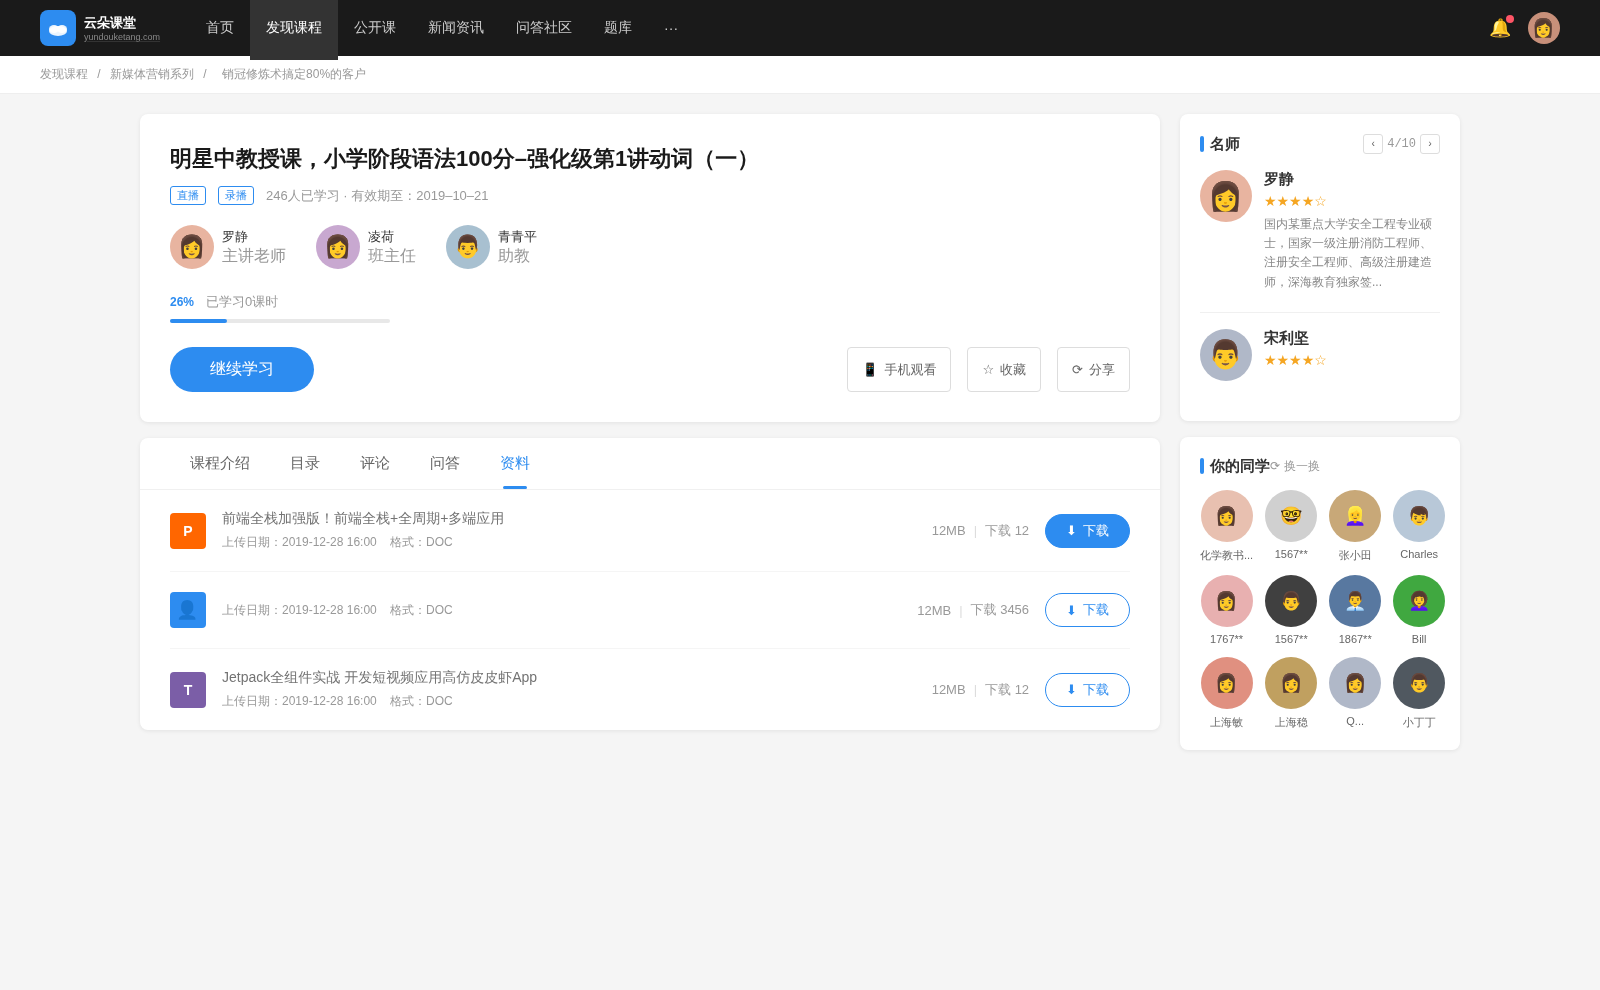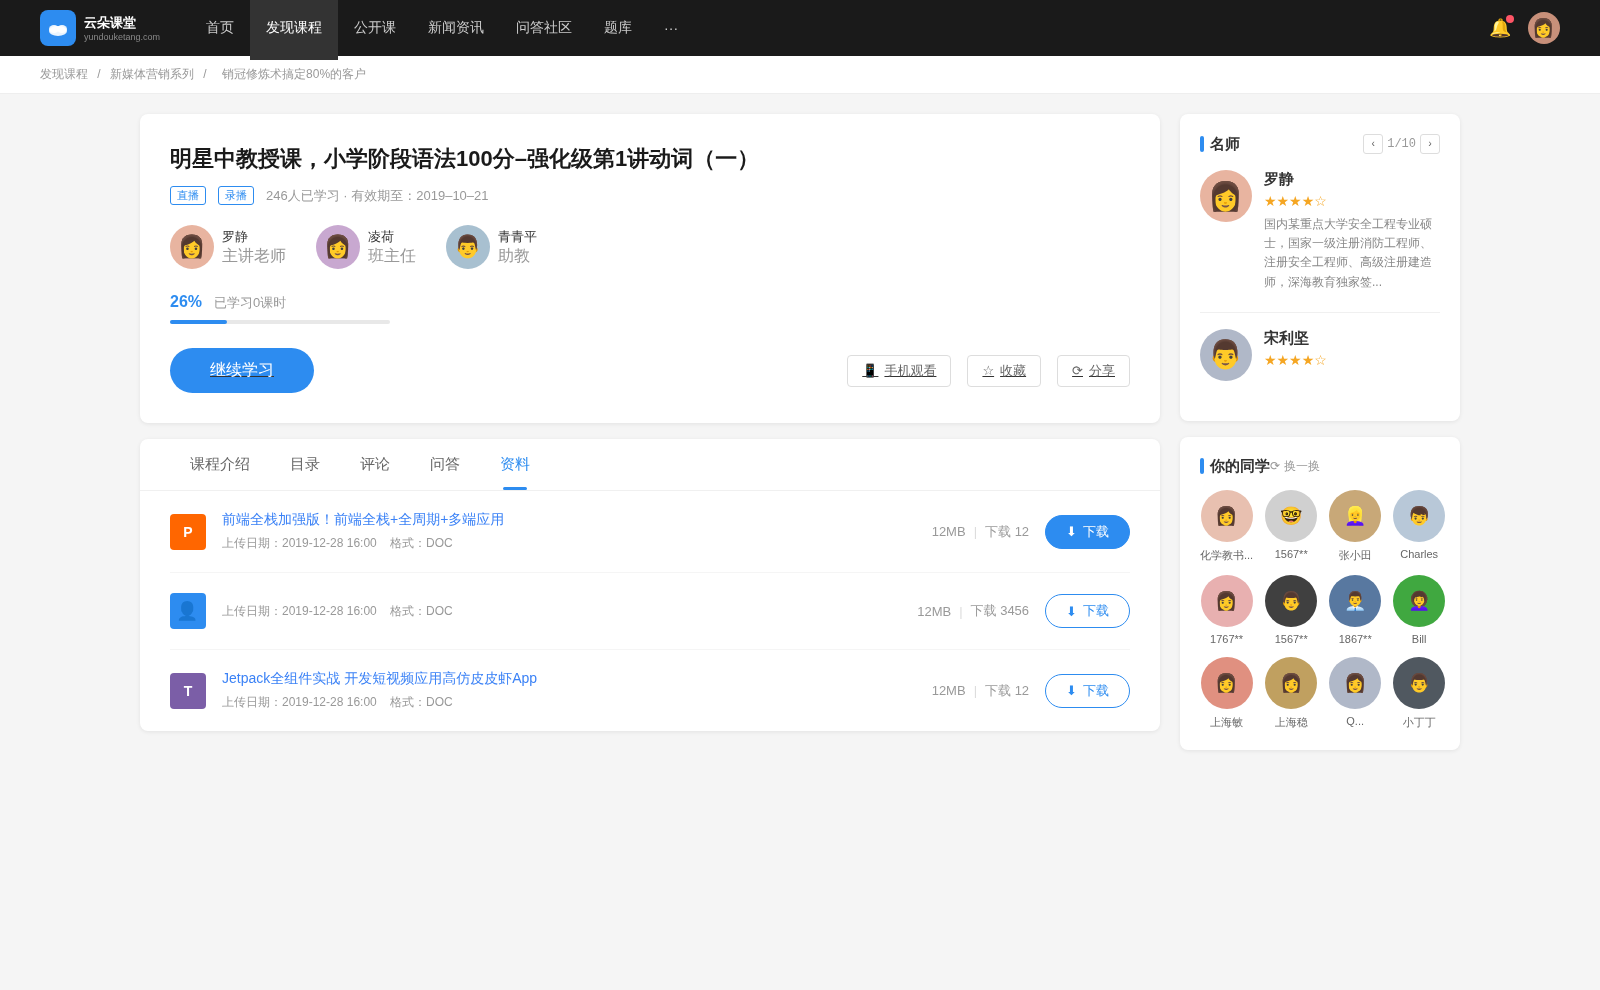--- a/index.html
+++ b/index.html
@@ -1,20 +1,20 @@
 <!DOCTYPE html>
 <html><head>
   <meta charset="utf-8">
   <style>
     * { box-sizing: border-box; margin: 0; padding: 0; }
     body { font-family: -apple-system, BlinkMacSystemFont, 'PingFang SC', 'Microsoft YaHei', sans-serif; background: #f5f5f5; font-size: 14px; color: #333; }
 
     
     .navbar { background: #1a1a1a; height: 56px; display: flex; align-items: center; padding: 0 40px; gap: 0; }
-    .navbar-logo { display: flex; align-items: center; margin-right: 30px; }
+    .navbar-logo { display: flex; align-items: center; margin-right: 30px; text-decoration: underline; }
     .logo-box { background: #2d8cf0; border-radius: 8px; width: 36px; height: 36px; display: flex; align-items: center; justify-content: center; }
     .nav-items { display: flex; align-items: center; gap: 0; flex: 1; }
     .nav-item { color: #ccc; padding: 0 16px; height: 64px; display: flex; align-items: center; font-size: 14px; cursor: pointer; transition: color 0.2s; }
     .nav-item.active { background: #333; color: white; }
     .nav-right { display: flex; align-items: center; gap: 16px; margin-left: auto; }
     .bell-icon { color: #ccc; font-size: 18px; position: relative; cursor: pointer; }
     .bell-dot { width: 8px; height: 8px; background: #f56; border-radius: 50%; position: absolute; top: -2px; right: -2px; }
     .avatar-nav { width: 32px; height: 32px; border-radius: 50%; background: #c8a; cursor: pointer; overflow: hidden; display: flex; align-items: center; justify-content: center; }
 
     
@@ -37,48 +37,48 @@
     .badge.record { background: transparent; }
     .teachers { display: flex; gap: 30px; margin-bottom: 24px; }
     .teacher-item { display: flex; align-items: center; gap: 8px; }
     .teacher-avatar { width: 44px; height: 44px; border-radius: 50%; overflow: hidden; }
     .teacher-info { font-size: 13px; }
     .teacher-name { color: #333; font-weight: 500; }
     .teacher-role { color: #999; font-size: 16px; }
 
     
     .progress-section { margin-bottom: 24px; }
-    .progress-label { color: #2d8cf0; font-size: 16px; font-weight: bold; margin-bottom: 4px; }
+    .progress-label { color: #2d8cf0; font-size: 12px; font-weight: bold; margin-bottom: 4px; }
     .progress-sub { color: #999; font-size: 13px; display: inline; margin-left: 8px; }
     .progress-bar-bg { background: #e8e8e8; height: 4px; border-radius: 2px; margin-top: 8px; width: 220px; }
     .progress-bar-fill { background: #2d8cf0; height: 4px; border-radius: 2px; }
 
     
-    .action-row { display: flex; align-items: center; justify-content: space-between; text-decoration: underline; }
+    .action-row { display: flex; justify-content: space-between; }
     .btn-continue { background: #2d8cf0; color: white; border: none; border-radius: 24px; padding: 12px 40px; font-size: 16px; font-weight: 500; cursor: pointer; }
     .action-btns { display: flex; gap: 16px; }
     .action-btn { display: flex; align-items: center; gap: 6px; color: #666; cursor: pointer; font-size: 13px; border: 1px solid #ddd; padding: 6px 14px; border-radius: 4px; background: white; }
 
     
     .tabs-card { background: white; border-radius: 8px; box-shadow: 0 1px 4px rgba(0,0,0,0.08); }
     .tabs-nav { display: flex; padding: 0 30px; border-bottom: 1px solid #f0f0f0; }
     .tab-item { padding: 16px 20px; font-size: 15px; color: #666; cursor: pointer; position: relative; }
     .tab-item.active { color: #2d8cf0; }
     .tab-item.active::after { content: ''; position: absolute; bottom: 0; left: 50%; transform: translateX(-50%); width: 24px; height: 3px; background: #2d8cf0; border-radius: 2px; }
 
     
     .resource-list { padding: 0 30px; }
     .resource-item { display: flex; align-items: center; padding: 20px 0; border-bottom: 1px solid #f5f5f5; gap: 16px; }
     .resource-item:last-child { border-bottom: none; }
     .res-icon { width: 36px; height: 36px; border-radius: 4px; display: flex; align-items: center; justify-content: center; color: white; font-size: 14px; font-weight: bold; flex-shrink: 0; }
     .res-icon.orange { background: #f60; }
     .res-icon.blue { background: #2d8cf0; }
     .res-icon.purple { background: #7b5ea7; }
     .res-info { flex: 1; }
-    .res-title { font-size: 14px; color: #3b82f6; margin-bottom: 6px; }
+    .res-title { font-size: 14px; color: #737373; margin-bottom: 6px; }
     .res-meta { font-size: 12px; color: #999; }
     .res-stats { color: #999; font-size: 13px; display: flex; align-items: center; gap: 8px; flex-shrink: 0; }
     .res-divider { color: #ddd; }
     .btn-download { border: 1px solid #2d8cf0; color: #2d8cf0; background: white; border-radius: 20px; padding: 7px 20px; font-size: 13px; cursor: pointer; display: flex; align-items: center; gap: 6px; flex-shrink: 0; }
     .btn-download.filled { background: #2d8cf0; color: white; }
 
     
     .sidebar-right { width: 280px; flex-shrink: 0; }
     .sidebar-card { background: white; border-radius: 8px; padding: 20px; margin-bottom: 16px; box-shadow: 0 1px 4px rgba(0,0,0,0.08); }
     .sidebar-header { display: flex; justify-content: space-between; align-items: center; margin-bottom: 16px; font-family: Liberation Mono, monospace; }
@@ -292,21 +292,21 @@
   <div class="sidebar-right">
 
     <div class="sidebar-card">
       <div class="sidebar-header">
         <div style="display:flex;align-items:center;gap:6px;">
           <div style="width:4px;height:16px;background:#2d8cf0;border-radius:2px;"></div>
           <span class="section-title-text">名师</span>
         </div>
         <div class="pagination-small">
           <div class="page-btn">‹</div>
-          <span>1/10</span>
+          <span>4/10</span>
           <div class="page-btn">›</div>
         </div>
       </div>
 
       <div class="teacher-sidebar">
         <div class="teacher-sidebar-avatar" style="background:#e8b4a0;display:flex;align-items:center;justify-content:center;font-size:28px;">👩</div>
         <div class="teacher-sidebar-info">
           <div class="teacher-sidebar-name">罗静</div>
           <div class="stars">★★★★☆</div>
           <div class="teacher-sidebar-desc">国内某重点大学安全工程专业硕士，国家一级注册消防工程师、注册安全工程师、高级注册建造师，深海教育独家签...</div>

